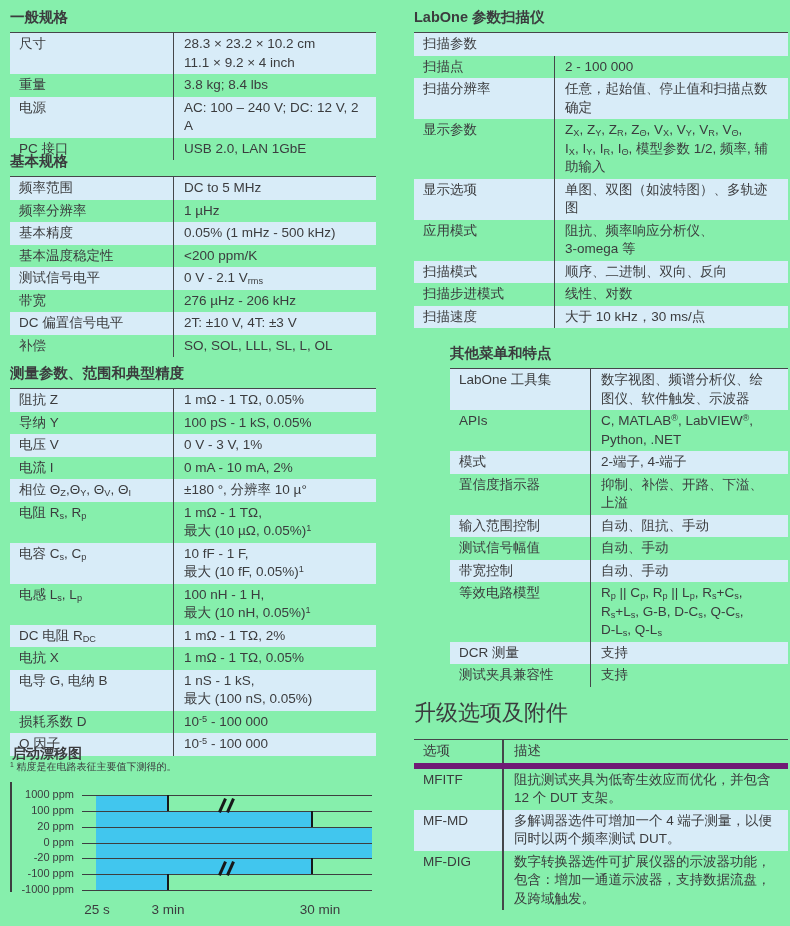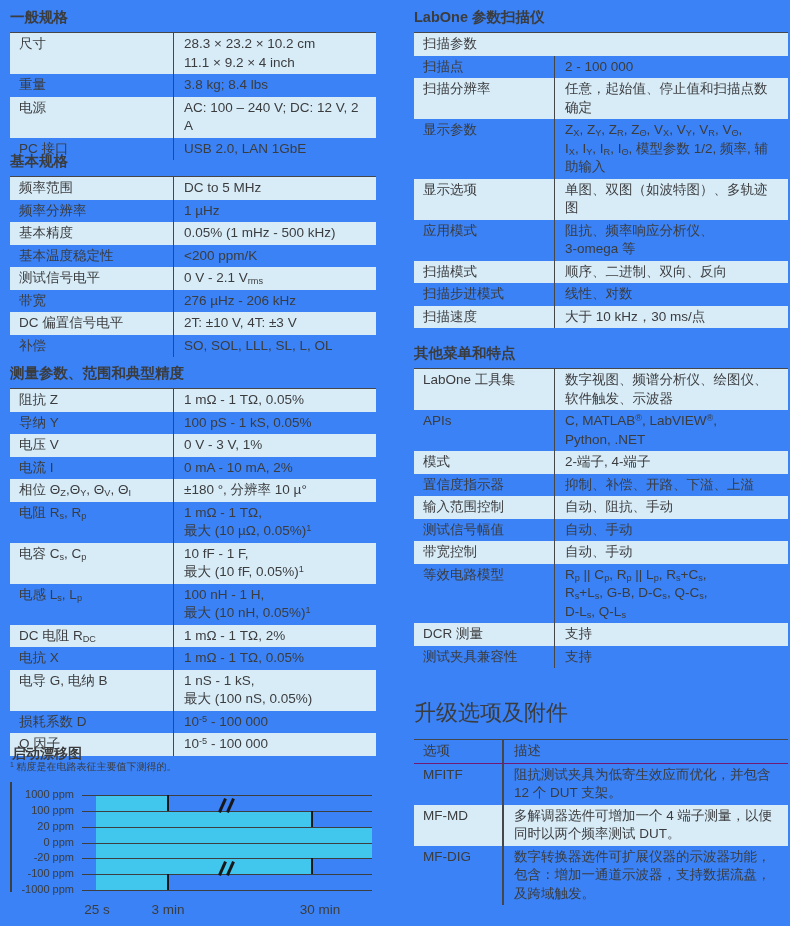--- a/index.html
+++ b/index.html
@@ -1,34 +1,34 @@
 <!DOCTYPE html>
 <html><head>
 <meta charset="utf-8">
 <style>
   html,body{margin:0;padding:0;background:#fff;}
-  .page{position:relative;width:790px;height:926px;background:#3b82f6;overflow:hidden;
+  .page{position:relative;width:790px;height:926px;background:#86efac;overflow:hidden;
         font-family:"Liberation Sans","DejaVu Sans",sans-serif;color:#3b3c3e;font-size:13.5px;}
   .col{position:absolute;top:8px;}
   .col-l{left:10px;width:366px;}
   .col-r{left:414px;width:374px;}
   .sec{position:absolute;left:0;right:0;}
   .sec-h{font-size:14.5px;font-weight:bold;margin:0 0 5px 0;color:#3b3c3e;}
   .big-h{font-size:22px;font-weight:400;margin:0;color:#3b3c3e;}
   .spec,.opt{border-top:1px solid #45464a;}
   .row{display:flex;line-height:18.5px;}
   .spec .row:nth-child(odd){background:#d8ecf8;}
   .opt .row:nth-child(3){background:#d8ecf8;}
   .cl{flex:0 0 auto;box-sizing:border-box;padding:2px 4px 2px 9px;}
   .cv{flex:1 1 auto;border-left:1px solid #45464a;padding:2px 16px 2px 10px;}
   .col-l .cl{width:163px;}
   .col-r .spec .cl{width:140px;}
   .opt .cl{width:88px;}
   .opt .cv{border-left-width:2px;}
-  .opt .hrow{border-bottom:1px solid #701a75;align-items:center;}
+  .opt .hrow{border-bottom:6px solid #701a75;align-items:center;}
   .footnote{font-size:10px;margin-top:4px;color:#3b3c3e;}
   sub{font-size:68%;vertical-align:-0.25em;line-height:0;}
   sup{font-size:68%;vertical-align:0.45em;line-height:0;}
   
   .chart-wrap{position:absolute;left:0;top:737px;width:366px;height:184px;}
   .chart-title{font-size:14px;font-weight:bold;margin:0 0 0 2px;}
   .plot{position:absolute;left:72px;top:40px;width:290px;height:106px;}
   .gline{position:absolute;left:0;width:290px;height:1.4px;background:#3d3e40;z-index:3;}
   .band{position:absolute;background:#41c6ee;z-index:1;}
   .step{position:absolute;width:1.6px;background:#17181a;z-index:4;}
@@ -242,21 +242,21 @@
             <div class="cl">扫描步进模式</div>
             <div class="cv">线性、对数</div>
           </div>
         <div class="row">
             <div class="cl">扫描速度</div>
             <div class="cv">大于 10 kHz，30 ms/点</div>
           </div>
       </div>
     </div>
 
-    <div class="sec" style="top:336px;">
+    <div class="sec" style="top:336px;margin-left:36px;">
       <h3 class="sec-h">其他菜单和特点</h3>
       <div class="spec">
         <div class="row">
             <div class="cl">LabOne 工具集</div>
             <div class="cv">数字视图、频谱分析仪、绘图仪、软件触发、示波器</div>
           </div>
         <div class="row">
             <div class="cl">APIs</div>
             <div class="cv">C, MATLAB<sup>®</sup>, LabVIEW<sup>®</sup>,<br>Python, .NET</div>
           </div>

